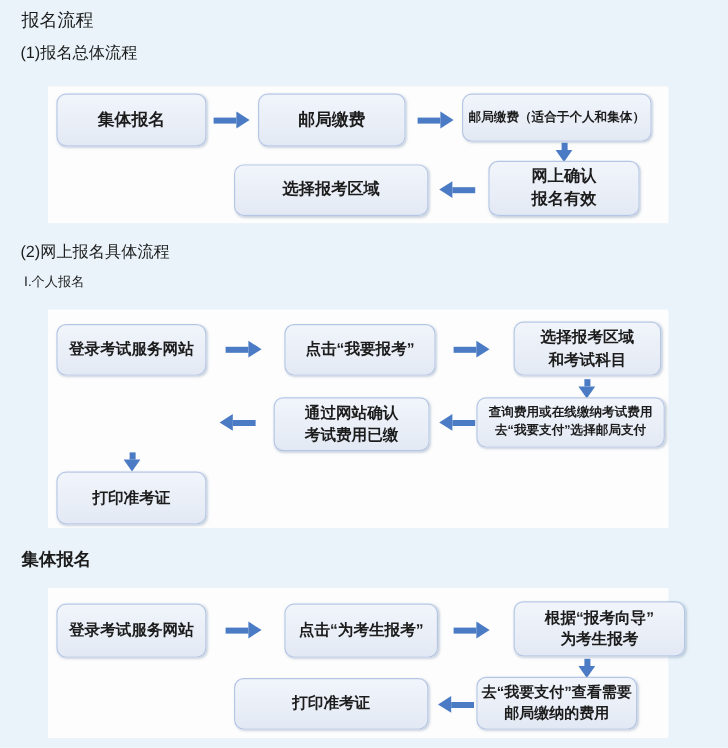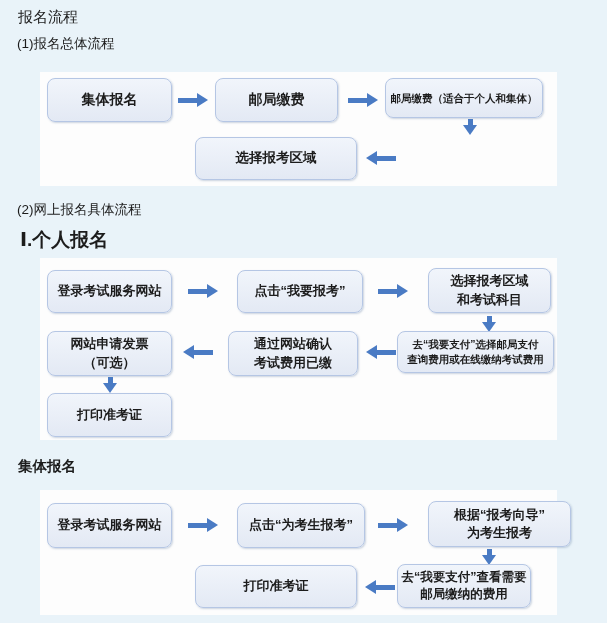--- a/index.html
+++ b/index.html
@@ -14,21 +14,21 @@
   html,body{margin:0;padding:0;}
   body{font-family:"Liberation Sans","DejaVu Sans",sans-serif;}
   .page{
     position:relative;width:607px;height:623px;
     background:var(--page-bg);color:var(--text);overflow:hidden;
   }
   .heading{position:absolute;white-space:nowrap;}
   .h-main{left:18px;top:8px;font-size:15px;font-weight:normal;}
   .h-s1{left:17px;top:35px;font-size:13.5px;}
   .h-s2{left:17px;top:201px;font-size:13.5px;text-align:right;}
-  .h-s2sub{left:20px;top:227px;font-size:19px;font-weight:bold;}
+  .h-s2sub{left:20px;top:227px;font-size:11px;font-weight:normal;}
   .h-s3{left:18px;top:457px;font-size:14.5px;font-weight:bold;}
   .panel{position:absolute;background:var(--panel-bg);}
   .p1{left:40px;top:72px;width:517px;height:114px;}
   .p2{left:40px;top:258px;width:517px;height:182px;}
   .p3{left:40px;top:490px;width:517px;height:125px;}
   .node{
     position:absolute;display:flex;flex-direction:column;
     align-items:center;justify-content:center;
     background:linear-gradient(180deg,var(--box-fill-top) 0%,var(--box-fill-bottom) 100%);
     border:1px solid var(--box-border);border-radius:8px;
@@ -72,20 +72,24 @@
     <span class="stem"></span>
       <span class="head hr"></span>
   </div>
   <div class="node" style="left:385px;top:78px;width:158px;height:40px;font-size:10.5px">
     <span>邮局缴费（适合于个人和集体）</span>
   </div>
   <div class="arr arr-d" style="left:463px;top:119px">
     <span class="stem"></span>
       <span class="head hd"></span>
   </div>
+  <div class="node" style="left:407px;top:134px;width:126px;height:46px;font-size:13.5px">
+    <span>网上确认</span>
+    <span>报名有效</span>
+  </div>
   <div class="arr arr-l" style="left:366px;top:151px">
     <span class="head hl"></span>
       <span class="stem"></span>
   </div>
   <div class="node" style="left:195px;top:137px;width:162px;height:43px;font-size:13.5px">
     <span>选择报考区域</span>
   </div>
 
   <div class="panel p2"></div>
 
@@ -105,38 +109,34 @@
   </div>
   <div class="node" style="left:428px;top:268px;width:123px;height:45px;font-size:13px">
     <span>选择报考区域</span>
     <span>和考试科目</span>
   </div>
   <div class="arr arr-d" style="left:482px;top:316px">
     <span class="stem"></span>
       <span class="head hd"></span>
   </div>
   <div class="node" style="left:397px;top:331px;width:157px;height:42px;font-size:10.5px">
+    <span>查询费用或在线缴纳考试费用</span>
     <span>去“我要支付”选择邮局支付</span>
-    <span>查询费用或在线缴纳考试费用</span>
   </div>
   <div class="arr arr-l" style="left:366px;top:345px">
     <span class="head hl"></span>
       <span class="stem"></span>
   </div>
   <div class="node" style="left:228px;top:331px;width:130px;height:45px;font-size:13px">
     <span>通过网站确认</span>
     <span>考试费用已缴</span>
   </div>
   <div class="arr arr-l" style="left:183px;top:345px">
     <span class="head hl"></span>
       <span class="stem"></span>
-  </div>
-  <div class="node" style="left:47px;top:331px;width:125px;height:45px;font-size:13px">
-    <span>网站申请发票</span>
-    <span>（可选）</span>
   </div>
   <div class="arr arr-d" style="left:103px;top:377px">
     <span class="stem"></span>
       <span class="head hd"></span>
   </div>
   <div class="node" style="left:47px;top:393px;width:125px;height:44px;font-size:13px">
     <span>打印准考证</span>
   </div>
 
   <div class="panel p3"></div>

